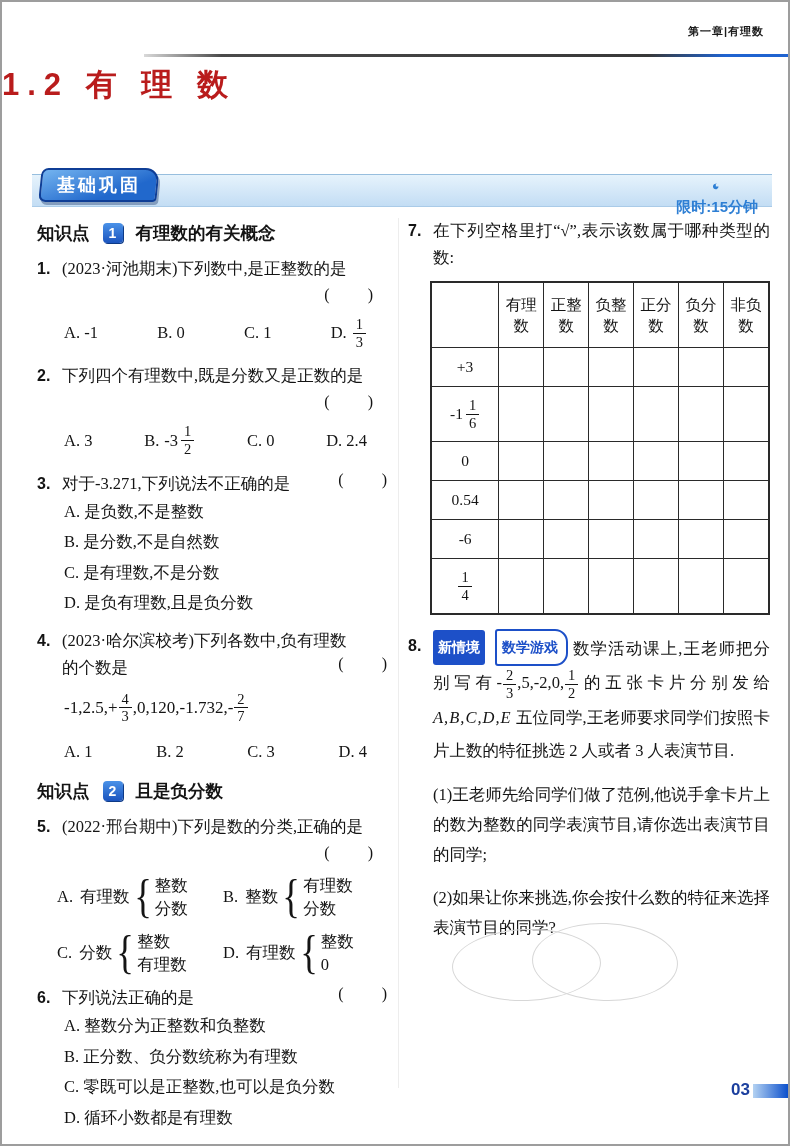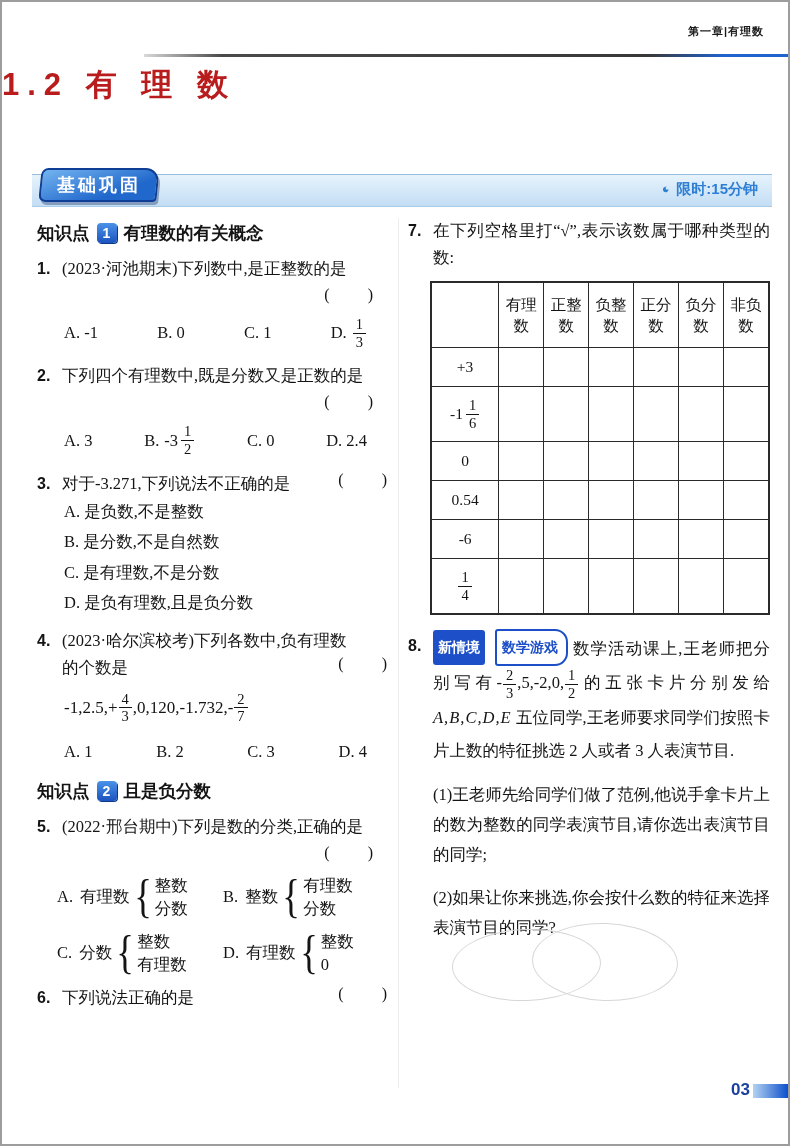--- a/index.html
+++ b/index.html
@@ -19,30 +19,30 @@
 
   .section-bar{position:absolute;top:172px;left:30px;width:740px;height:31px;
          background:linear-gradient(to bottom,#e6f3fc,#c3ddf4);border-top:1px solid #97bede;border-bottom:1px solid #aacbe8;}
   .section-badge{position:absolute;top:-7px;left:8px;height:30px;padding:0 15px;
          background:linear-gradient(160deg,#74b4f0,#2168cc 70%);border:2.5px solid #0f3e96;
          border-radius:7px 14px 4px 7px;transform:skewX(-6deg);display:flex;align-items:center;
          box-shadow:2px 3px 0 rgba(10,35,90,.35);}
   .badge-inner{display:inline-block;transform:skewX(6deg);color:#fff;
          font-family:"Liberation Sans","DejaVu Sans",sans-serif;font-weight:bold;font-size:18px;letter-spacing:3px;}
   .timer{position:absolute;top:5px;right:14px;color:#2e7fd4;font-family:"Liberation Sans","DejaVu Sans",sans-serif;
-         font-weight:bold;font-size:15px;display:flex;align-items:center;gap:5px;}
+         font-weight:bold;font-size:15px;display:flex;align-items:center;gap:5px;flex-direction:column;}
   .timer-icon{display:inline-block;transform:rotate(90deg);font-size:13px;line-height:13px;}
 
   .divider{position:absolute;top:216px;left:396px;width:1px;height:870px;background:#ededed;}
 
   .col{position:absolute;top:215px;}
   .col-left{left:35px;width:352px;}
   .col-right{left:406px;width:362px;}
 
-  .kp{display:flex;align-items:center;gap:7px;font-family:"Liberation Sans","DejaVu Sans",sans-serif;
+  .kp{display:flex;align-items:center;gap:13px;font-family:"Liberation Sans","DejaVu Sans",sans-serif;
       font-weight:bold;font-size:17.5px;margin:4px 0 10px;}
   .kp-badge{flex-shrink:0;width:20px;height:20px;background:linear-gradient(#4a92e8,#1b54be);color:#fff;
       border-radius:4px;text-align:center;line-height:20px;font-size:14px;box-shadow:1px 1px 0 #0d3a86;}
 
   .q{margin-bottom:8px;}
   .q-row{display:flex;align-items:flex-start;}
   .q-num{flex-shrink:0;width:25px;font-family:"Liberation Sans","DejaVu Sans",sans-serif;
          font-weight:bold;font-size:16px;line-height:27px;}
   .q-stem{flex:1;font-size:16.5px;line-height:27px;text-align:justify;}
   .bracket{white-space:pre;letter-spacing:2px;}
@@ -259,20 +259,26 @@
         </div>
       </div>
     </div>
 
     <div class="q">
       <div class="q-row">
         <span class="q-num">6.</span>
         <span class="q-stem">下列说法正确的是</span>
         <span class="bracket">(　　)</span>
       </div>
+      <div class="opt-lines">
+        <div class="opt-line">A. 整数分为正整数和负整数</div>
+        <div class="opt-line">B. 正分数、负分数统称为有理数</div>
+        <div class="opt-line">C. 零既可以是正整数,也可以是负分数</div>
+        <div class="opt-line">D. 循环小数都是有理数</div>
+      </div>
     </div>
 
   </div>
 
   <div class="col col-right">
 
     <div class="q">
       <div class="q-row">
         <span class="q-num">7.</span>
         <span class="q-stem">在下列空格里打“√”,表示该数属于哪种类型的数:</span>

